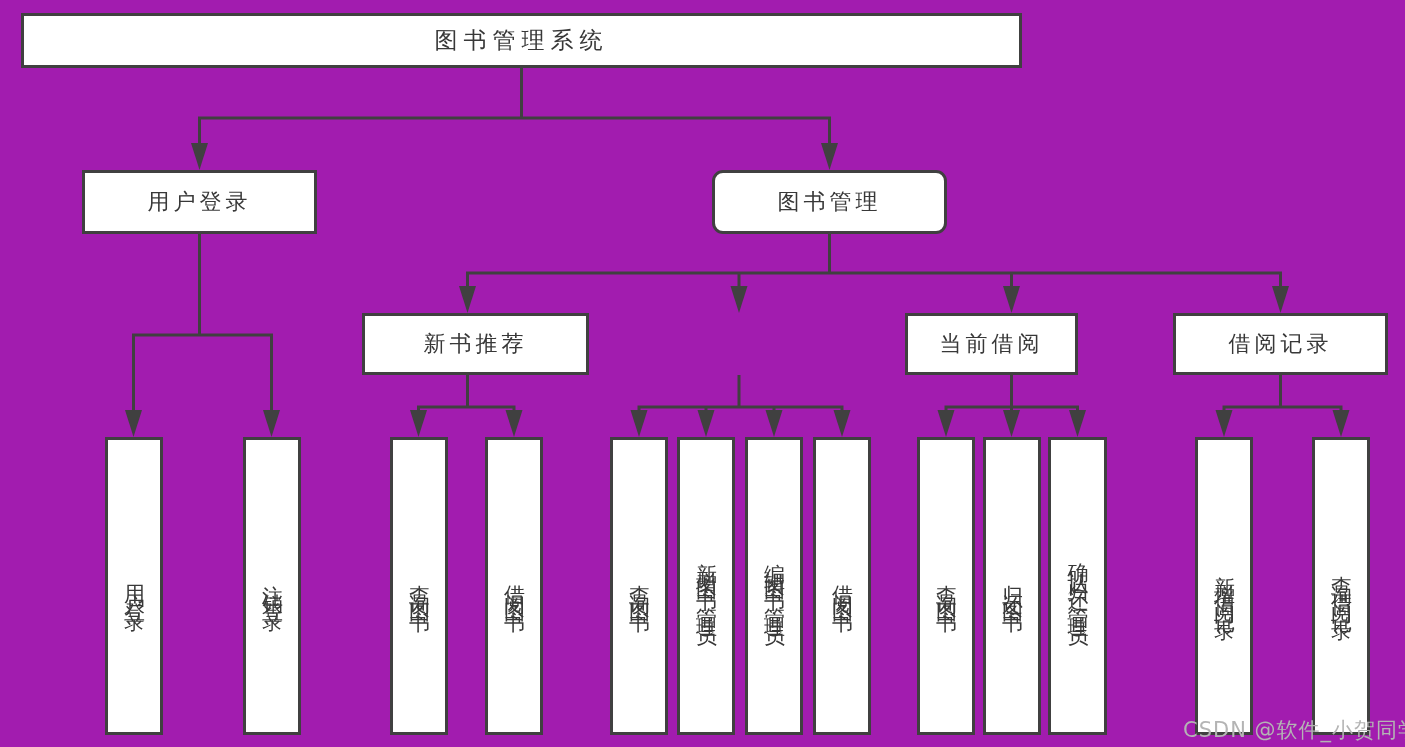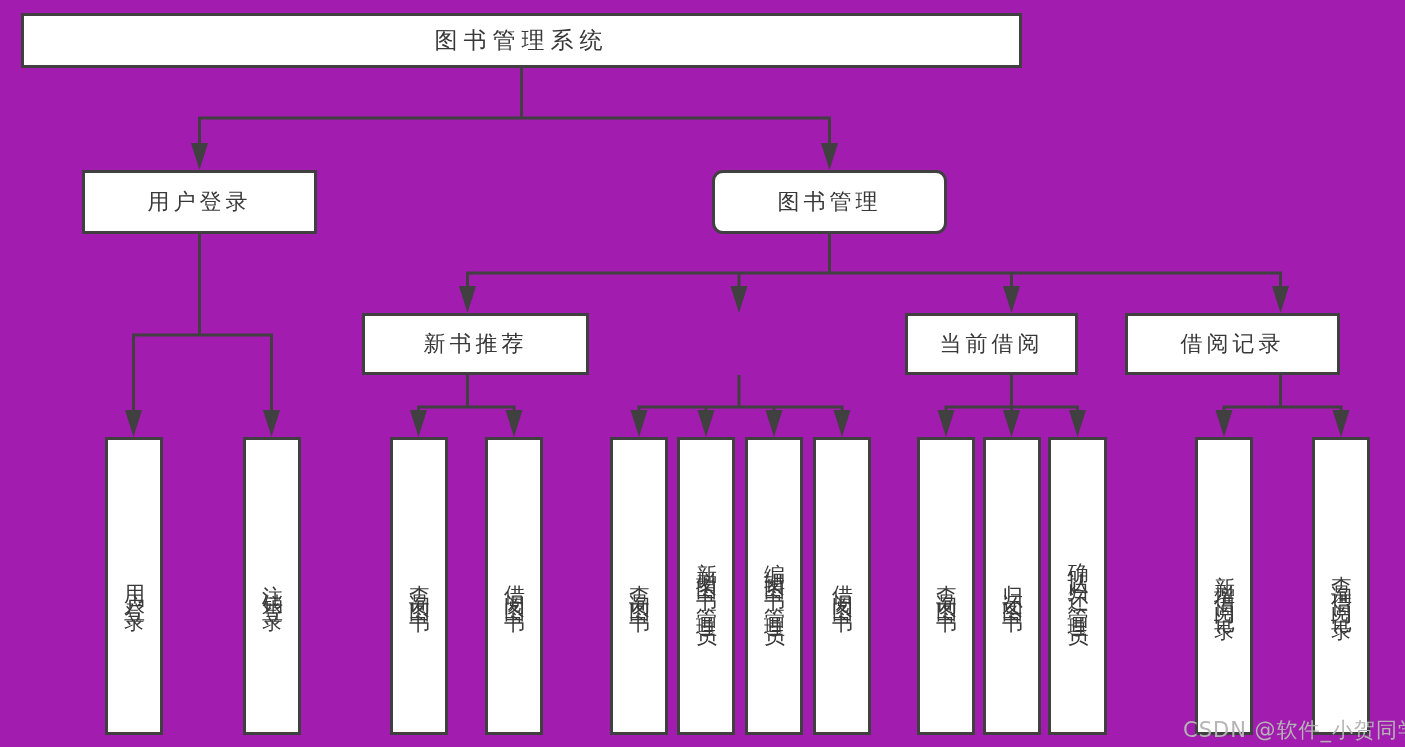--- a/index.html
+++ b/index.html
@@ -105,21 +105,21 @@
   <div class="box h" style="left:712px; top:170px; width:235px; height:64px;border-radius:11px;">
     <span>图书管理</span>
   </div>
 
   <div class="box h" style="left:362px; top:313px; width:227px; height:62px;">
     <span>新书推荐</span>
   </div>
   <div class="box h" style="left:858px; top:313px; width:173px; height:62px;margin-left:47px;">
     <span>当前借阅</span>
   </div>
-  <div class="box h" style="left:1125px; top:313px; width:215px; height:62px;">
+  <div class="box h" style="left:1173px; top:313px; width:215px; height:62px;">
     <span>借阅记录</span>
   </div>
 
   <div class="box v" style="left:105px; top:437px; width:58px; height:298px;">
     <span>用户登录</span>
   </div>
   <div class="box v" style="left:243px; top:437px; width:58px; height:298px;">
     <span>注销登录</span>
   </div>
 

